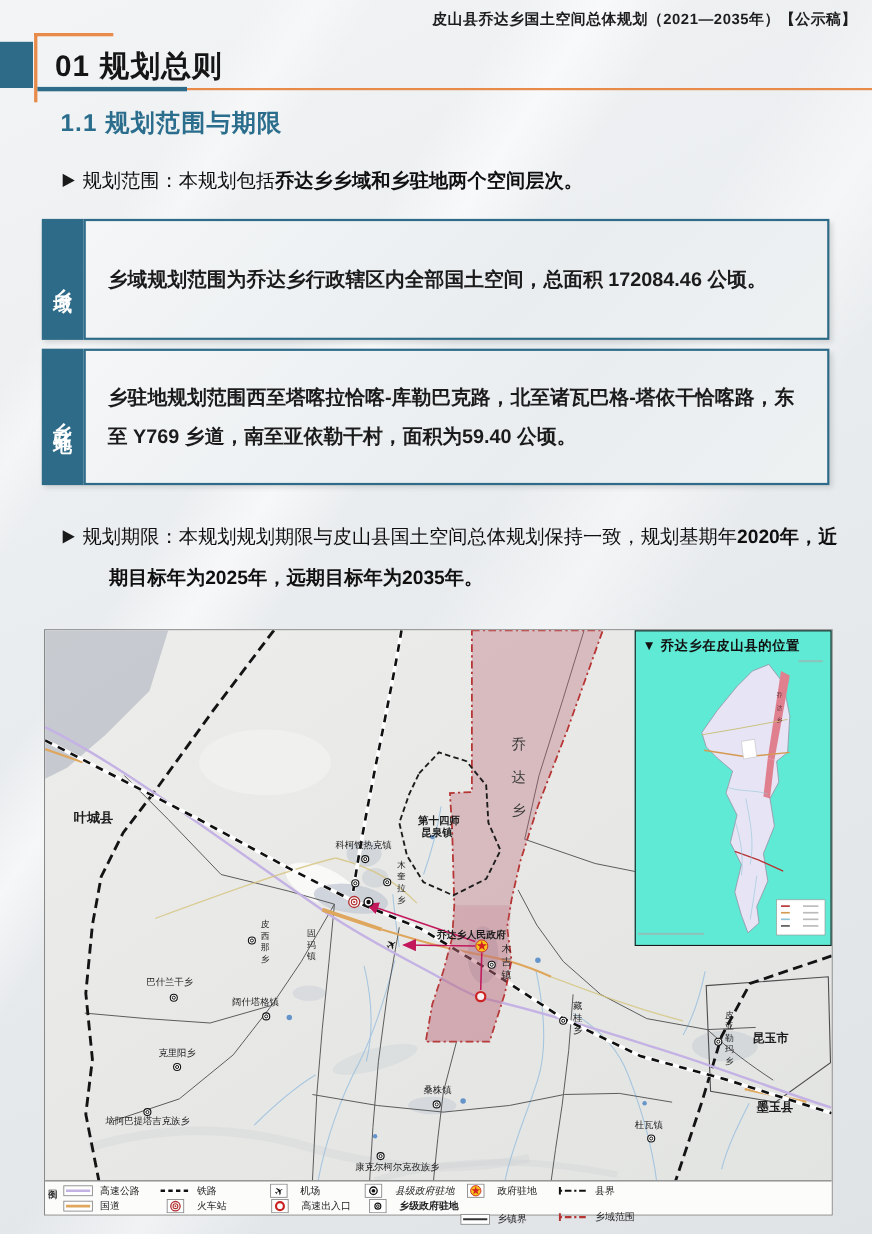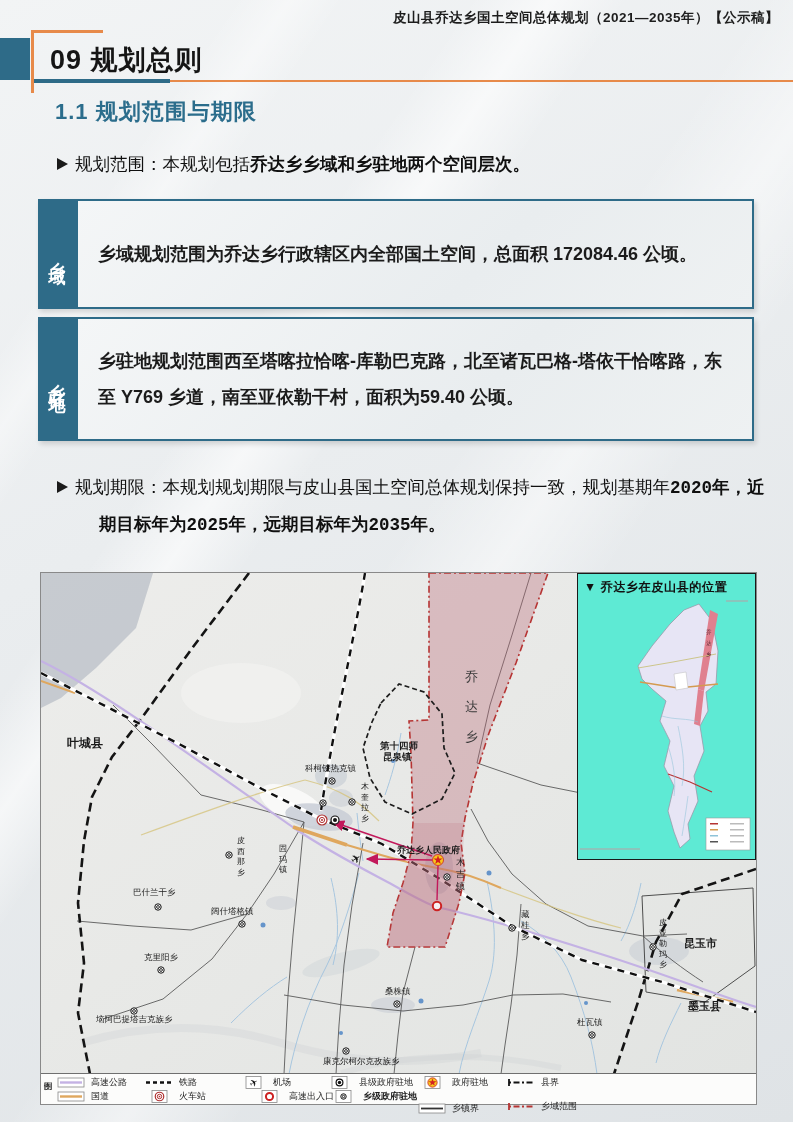--- a/index.html
+++ b/index.html
@@ -23,21 +23,21 @@
   .sec-title{position:absolute;left:50px;top:42px;font-size:27px;font-weight:bold;color:#151515;letter-spacing:1px;}
   .sec-underline-teal{position:absolute;left:34px;top:79px;width:136px;height:4px;}
   .sec-underline-orange{position:absolute;left:170px;top:80px;width:623px;height:2px;}
 
   .subsec-title{position:absolute;left:55px;top:97px;font-size:22px;font-weight:bold;letter-spacing:1px;}
 
   .bullet{position:absolute;left:57px;color:#101010;font-size:17.5px;line-height:2.1;}
   .bullet .arrow{display:inline-block;width:0;height:0;border-top:6px solid transparent;
     border-bottom:6px solid transparent;border-left:11px solid #1a1a1a;margin-right:7px;}
   #bullet-scope{top:146px;width:700px;}
-  #bullet-period{top:470px;width:672px;padding-left:42px;text-indent:-42px;font-family:Liberation Mono, monospace;}
+  #bullet-period{top:470px;width:672px;padding-left:42px;text-indent:-42px;}
   .bullet b{font-weight:bold;}
 
   .infobox{position:absolute;left:38px;width:716px;box-shadow:2px 3px 5px rgba(0,0,0,.14);}
   #box1{top:199px;height:110px;}
   #box2{top:317px;height:124px;}
   .infobox .tag{position:absolute;left:0;top:0;bottom:0;width:38px;color:#fff;
     display:flex;align-items:center;justify-content:center;
     writing-mode:vertical-lr;text-orientation:upright;
     font-size:17px;font-weight:bold;letter-spacing:6px;}
   .infobox .content{position:absolute;left:38px;right:0;top:0;bottom:0;box-sizing:border-box;
@@ -66,21 +66,21 @@
 
 <div class="streak" id="streak1"></div>
 <div class="streak" id="streak2"></div>
 <div class="streak" id="streak3"></div>
 
 <div class="doc-header">皮山县乔达乡国土空间总体规划（2021—2035年）【公示稿】</div>
 
 <div class="sec-teal" style="background: rgb(46, 107, 136);"></div>
 <div class="sec-orange-v" style="background: rgb(231, 138, 74);"></div>
 <div class="sec-orange-top" style="background: rgb(231, 138, 74);"></div>
-<div class="sec-title">09 规划总则</div>
+<div class="sec-title">01 规划总则</div>
 <div class="sec-underline-teal" style="background: rgb(46, 107, 136);"></div>
 <div class="sec-underline-orange" style="background: rgb(231, 138, 74);"></div>
 
 <div class="subsec-title" style="color: rgb(43, 109, 140);">1.1 规划范围与期限</div>
 
 <div class="bullet" id="bullet-scope"><span class="arrow"></span><span>规划范围：本规划包括</span><b>乔达乡乡域和乡驻地两个空间层次。</b></div>
 
 <div class="infobox" id="box1">
   <div class="tag" style="background: rgb(46, 107, 136);">乡域</div>
   <div class="content" style="border: 2px solid rgb(46, 107, 136);">乡域规划范围为乔达乡行政辖区内全部国土空间，总面积 172084.46 公顷。</div>
@@ -371,30 +371,30 @@
         </div>
         <div class="lg-item" style="left: 198px; top: 2px;">
           <svg width="30" height="13" viewBox="0 0 30 13">
             <rect x="7" y="0.5" width="15" height="12" fill="#fff" stroke="#888" stroke-width="0.8"></rect>
             <g>
               <text x="14.5" y="10.5" font-size="10.2" fill="#111" transform="rotate(-30 14.5 6.5)" text-anchor="middle">✈</text>
             </g>
           </svg>
           <span class="lg-label">机场</span>
         </div>
-        <div class="lg-item" style="left: 214px; top: 16px;">
+        <div class="lg-item" style="left: 199px; top: 16px;">
           <svg width="30" height="13" viewBox="0 0 30 13">
             <rect x="7" y="0.5" width="15" height="12" fill="#fff" stroke="#888" stroke-width="0.8"></rect>
             <g>
               <circle cx="14.5" cy="6.5" r="3.57" fill="rgba(255,255,255,.85)" stroke="#cc2222" stroke-width="2"></circle>
             </g>
           </svg>
           <span class="lg-label">高速出入口</span>
         </div>
-        <div class="lg-item" style="left: 284px; top: 2px;">
+        <div class="lg-item" style="left: 284px; top: 2px; font-style: italic;">
           <svg width="30" height="13" viewBox="0 0 30 13">
             <rect x="7" y="0.5" width="15" height="12" fill="#fff" stroke="#888" stroke-width="0.8"></rect>
             <g>
               <circle cx="14.5" cy="6.5" r="3.4" fill="#fff" stroke="#111" stroke-width="1.2"></circle>
               <circle cx="14.5" cy="6.5" r="1.7" fill="#111"></circle>
             </g>
           </svg>
           <span class="lg-label">县级政府驻地</span>
         </div>
         <div class="lg-item" style="left: 288px; top: 16px; font-weight: bold;">

